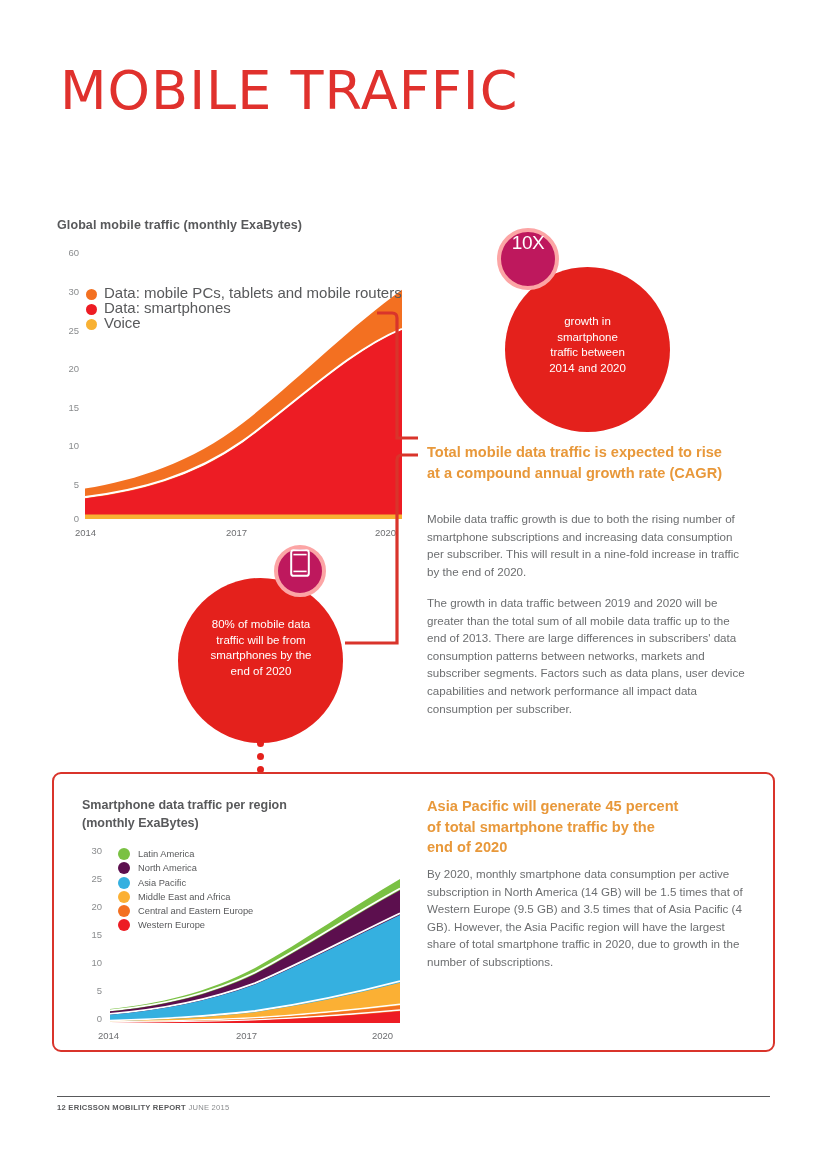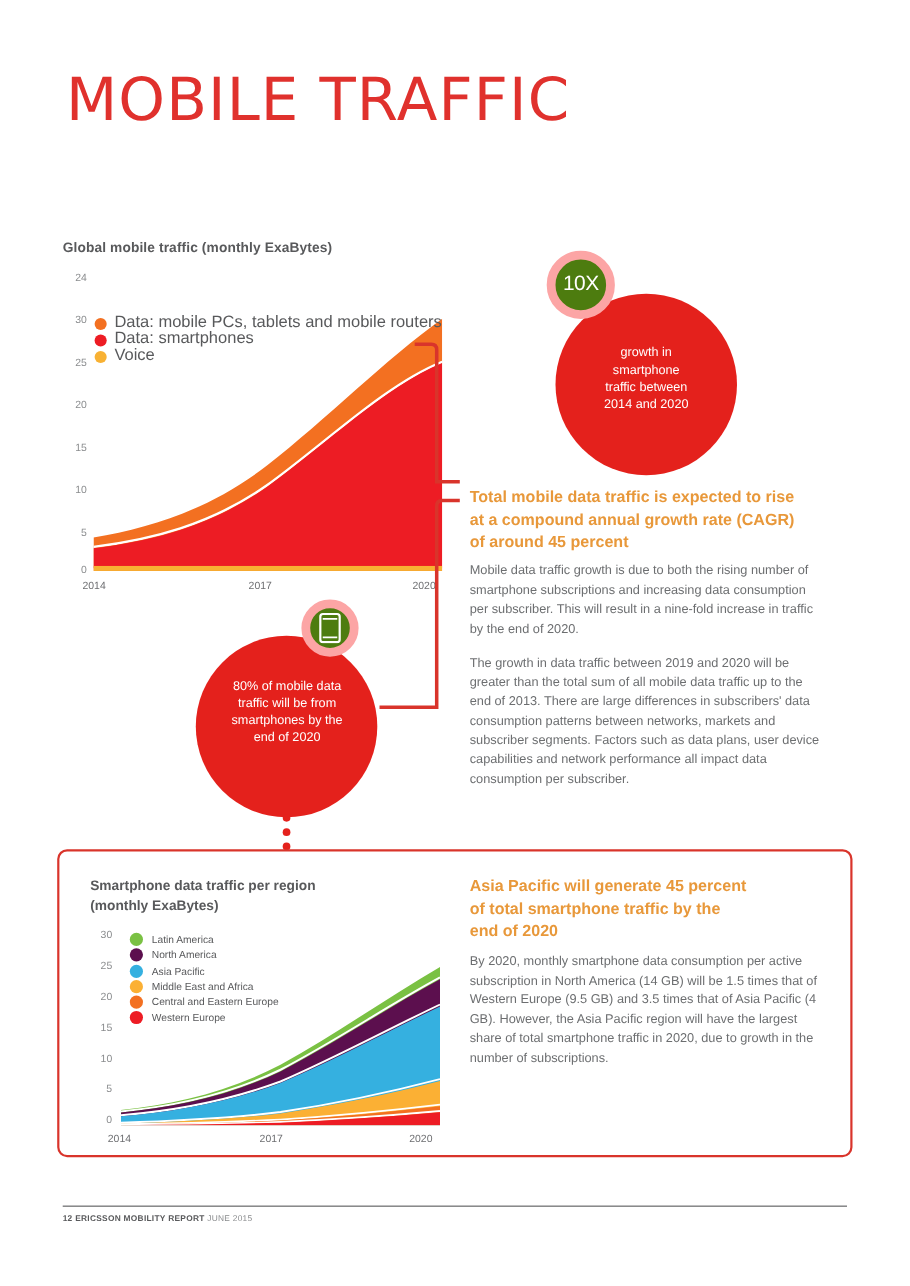--- a/index.html
+++ b/index.html
@@ -38,23 +38,23 @@
   
   .bracket{position:absolute;left:0;top:0;}
 
   
   .circ{position:absolute;border-radius:50%;background:#e4211c;}
   .circ-txt{
     position:absolute;color:#ffffff;text-align:center;
     font-size:11.5px;line-height:15.5px;
   }
   .badge{
-    position:absolute;border-radius:50%;background:#4d7c0f;
-    border:8px solid #fca5a5;box-sizing:border-box;
-    display:flex;align-items:center;justify-content:center;
+    position:absolute;border-radius:50%;background:#be185d;
+    border:4px solid #fca5a5;box-sizing:border-box;
+    display:flex;align-items:flex-start;justify-content:center;
   }
   .badge-txt{color:#fff;font-size:19px;font-weight:400;letter-spacing:-.5px;}
 
   
   .head-orange{
     position:absolute;color:#e8983a;font-weight:bold;
     font-size:14.6px;line-height:20.5px;
   }
   .body-txt{
     position:absolute;color:#6c6e70;font-size:11.6px;line-height:17.6px;
@@ -91,21 +91,21 @@
 <div class="page">
 
   <div class="title">
     <span>MOBILE TRAFFIC</span>
   </div>
 
   <div class="chart1-title">Global mobile traffic (monthly ExaBytes)</div>
 
   <div class="chart1">
 
-    <div class="ax-label" style="left:-4px;top:2px;">24</div>
+    <div class="ax-label" style="left:-4px;top:2px;">60</div>
     <div class="ax-label" style="left:-4px;top:41px;">30</div>
     <div class="ax-label" style="left:-4px;top:80px;">25</div>
     <div class="ax-label" style="left:-4px;top:118px;">20</div>
     <div class="ax-label" style="left:-4px;top:157px;">15</div>
     <div class="ax-label" style="left:-4px;top:195px;">10</div>
     <div class="ax-label" style="left:-4px;top:234px;">5</div>
     <div class="ax-label" style="left:-4px;top:268px;">0</div>
 
     <svg class="plot1" viewBox="0 0 317 274" preserveAspectRatio="none">
 
@@ -171,21 +171,20 @@
     <div>end of 2020</div>
   </div>
 
   <div class="dot3" style="left:257px;top:740px;"></div>
   <div class="dot3" style="left:257px;top:753px;"></div>
   <div class="dot3" style="left:257px;top:766px;"></div>
 
   <div class="head-orange" style="left:427px;top:442px;width:330px;">
     <div>Total mobile data traffic is expected to rise</div>
     <div>at a compound annual growth rate (CAGR)</div>
-    <div>of around 45 percent</div>
   </div>
 
   <div class="body-txt" style="left:427px;top:510px;width:325px;">Mobile data traffic growth is due to both the rising number of smartphone subscriptions and increasing data consumption per subscriber. This will result in a nine-fold increase in traffic by the end of 2020.</div>
 
   <div class="body-txt" style="left:427px;top:594px;width:325px;">The growth in data traffic between 2019 and 2020 will be greater than the total sum of all mobile data traffic up to the end of 2013. There are large differences in subscribers' data consumption patterns between networks, markets and subscriber segments. Factors such as data plans, user device capabilities and network performance all impact data consumption per subscriber.</div>
 
   <div class="bottombox"></div>
 
   <div class="chart2-title" style="width:250px;">
     Smartphone data traffic per region<br>(monthly ExaBytes)

